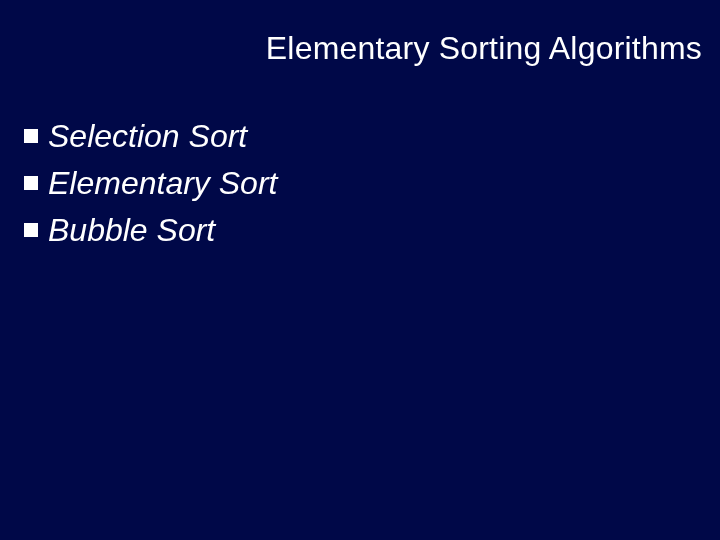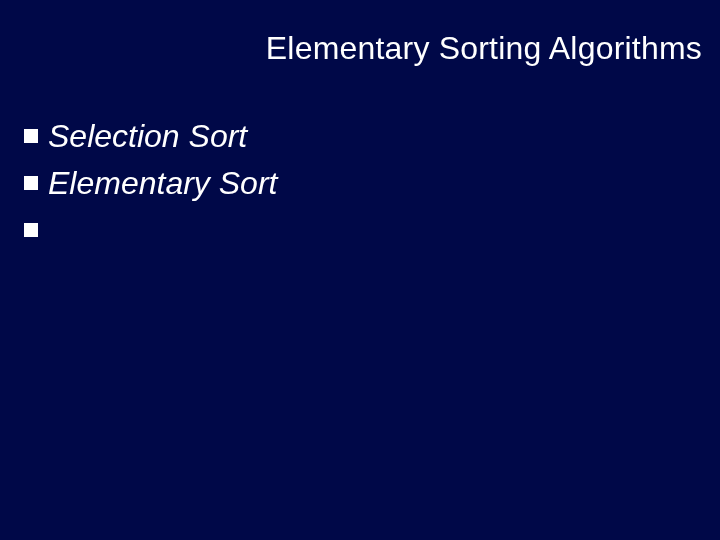--- a/index.html
+++ b/index.html
@@ -62,15 +62,16 @@
     <li class="bullet-item">
       <span class="bullet-marker"></span>
       <span class="bullet-text">Selection Sort</span>
     </li>
     <li class="bullet-item">
       <span class="bullet-marker"></span>
       <span class="bullet-text">Elementary Sort</span>
     </li>
     <li class="bullet-item">
       <span class="bullet-marker"></span>
+      <span class="bullet-text">Bubble Sort</span>
     </li>
   </ul>
 </div>
 
 </body></html>

